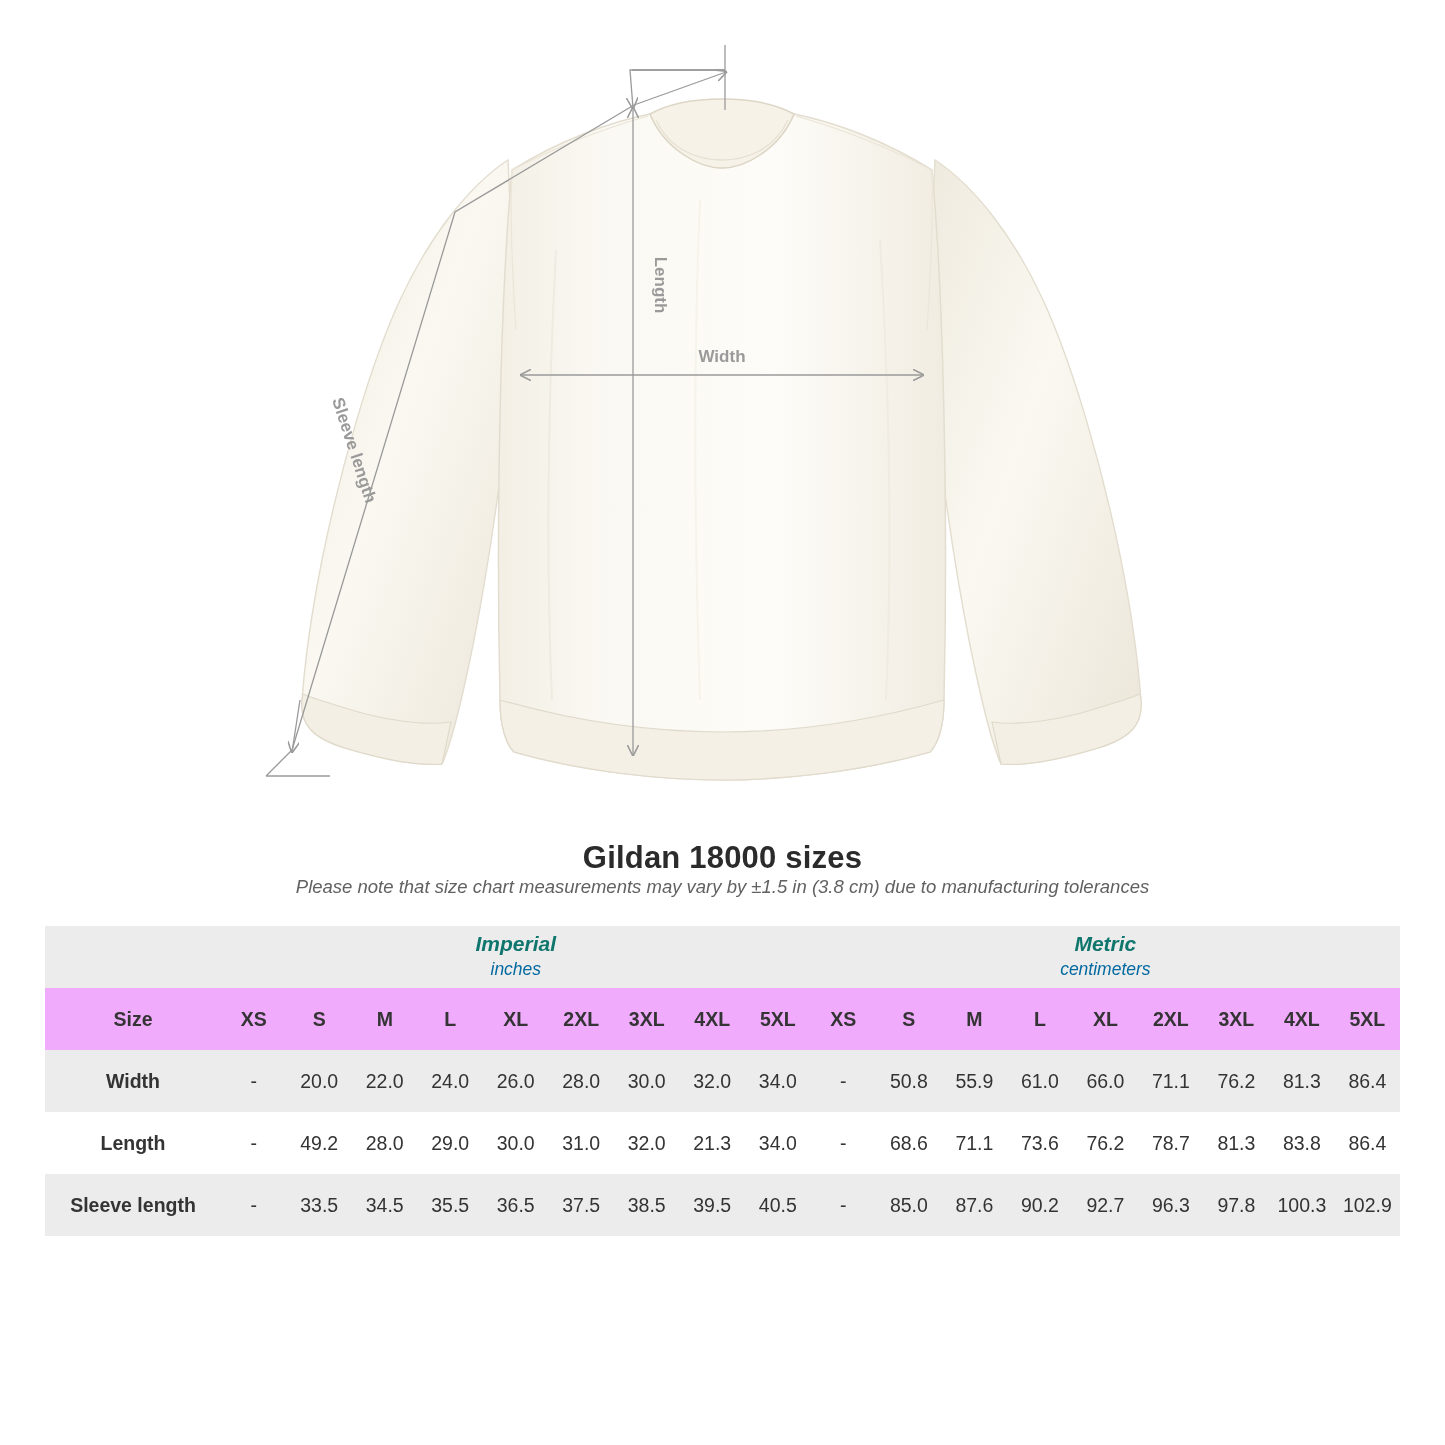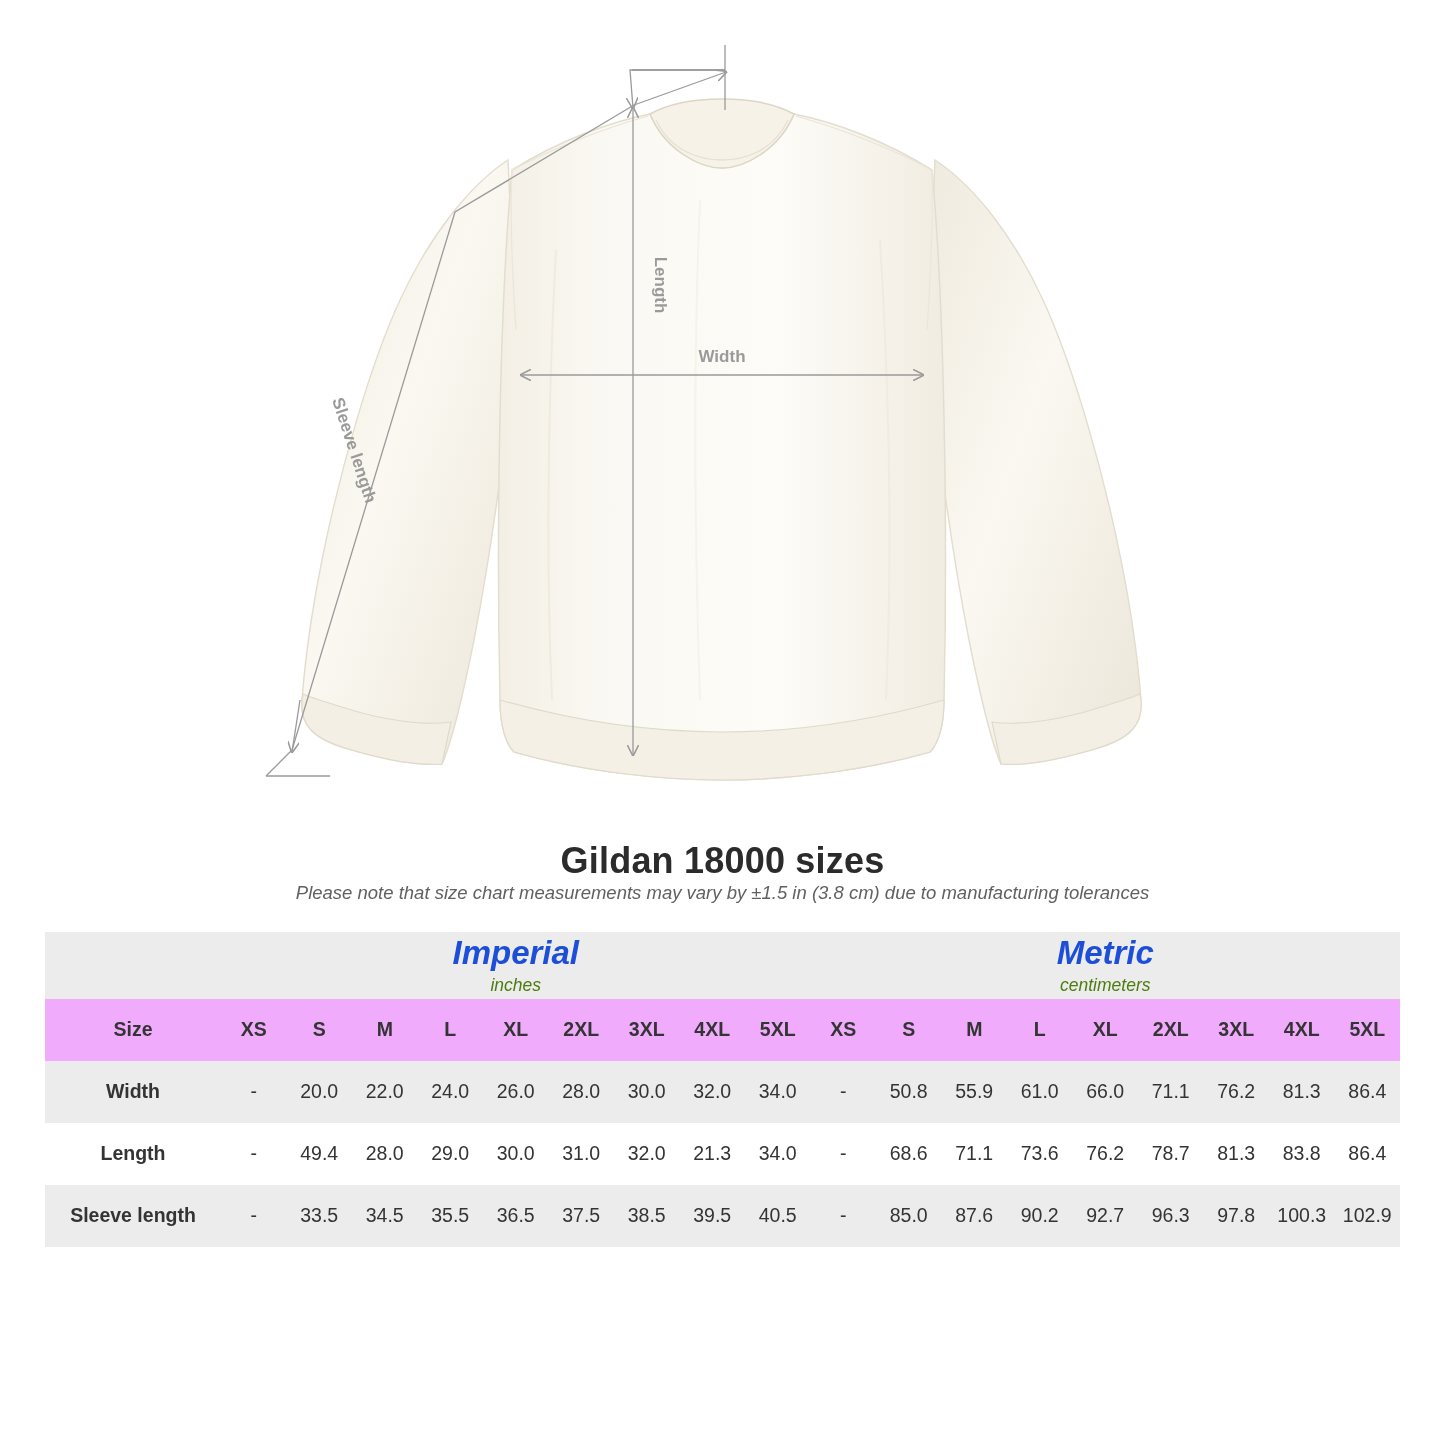--- a/index.html
+++ b/index.html
@@ -29,21 +29,21 @@
   }
   .illustration svg {
     position: absolute;
     top: 0;
     left: 0;
   }
 
   
   .title {
     text-align: center;
-    font-size: 36px;
+    font-size: 31px;
     font-weight: bold;
     color: #2b2b2b;
     margin-top: 10px;
     letter-spacing: 0.2px;
   }
   .subtitle {
     text-align: center;
     font-size: 18.5px;
     font-style: italic;
     color: #616161;
@@ -68,30 +68,30 @@
     color: #343434;
     border: 0;
     padding: 0;
     height: 62px;
   }
   .unitband td {
     background: #ececec;
     height: 110px;
   }
   .unit-main {
-    font-size: 33px;
+    font-size: 21px;
     font-style: italic;
     font-weight: bold;
-    color: #1d4ed8;
+    color: #0f766e;
     line-height: 1.25;
   }
   .unit-sub {
     font-size: 17.5px;
     font-style: italic;
-    color: #4d7c0f;
+    color: #0369a1;
     line-height: 1.45;
   }
   .hdr td {
     background: #f0abfc;
     font-weight: bold;
     font-size: 19.5px;
     color: #2f2f2f;
     height: 78px;
   }
   .hdr td.rowlabel, .r-shade td.rowlabel {
@@ -283,21 +283,21 @@
           <td>66.0</td>
           <td>71.1</td>
           <td>76.2</td>
           <td>81.3</td>
           <td>86.4</td>
         </tr>
 
         <tr class="r-light">
           <td class="rowlabel">Length</td>
           <td>-</td>
-          <td>49.4</td>
+          <td>49.2</td>
           <td>28.0</td>
           <td>29.0</td>
           <td>30.0</td>
           <td>31.0</td>
           <td>32.0</td>
           <td>21.3</td>
           <td>34.0</td>
           <td>-</td>
           <td>68.6</td>
           <td>71.1</td>

